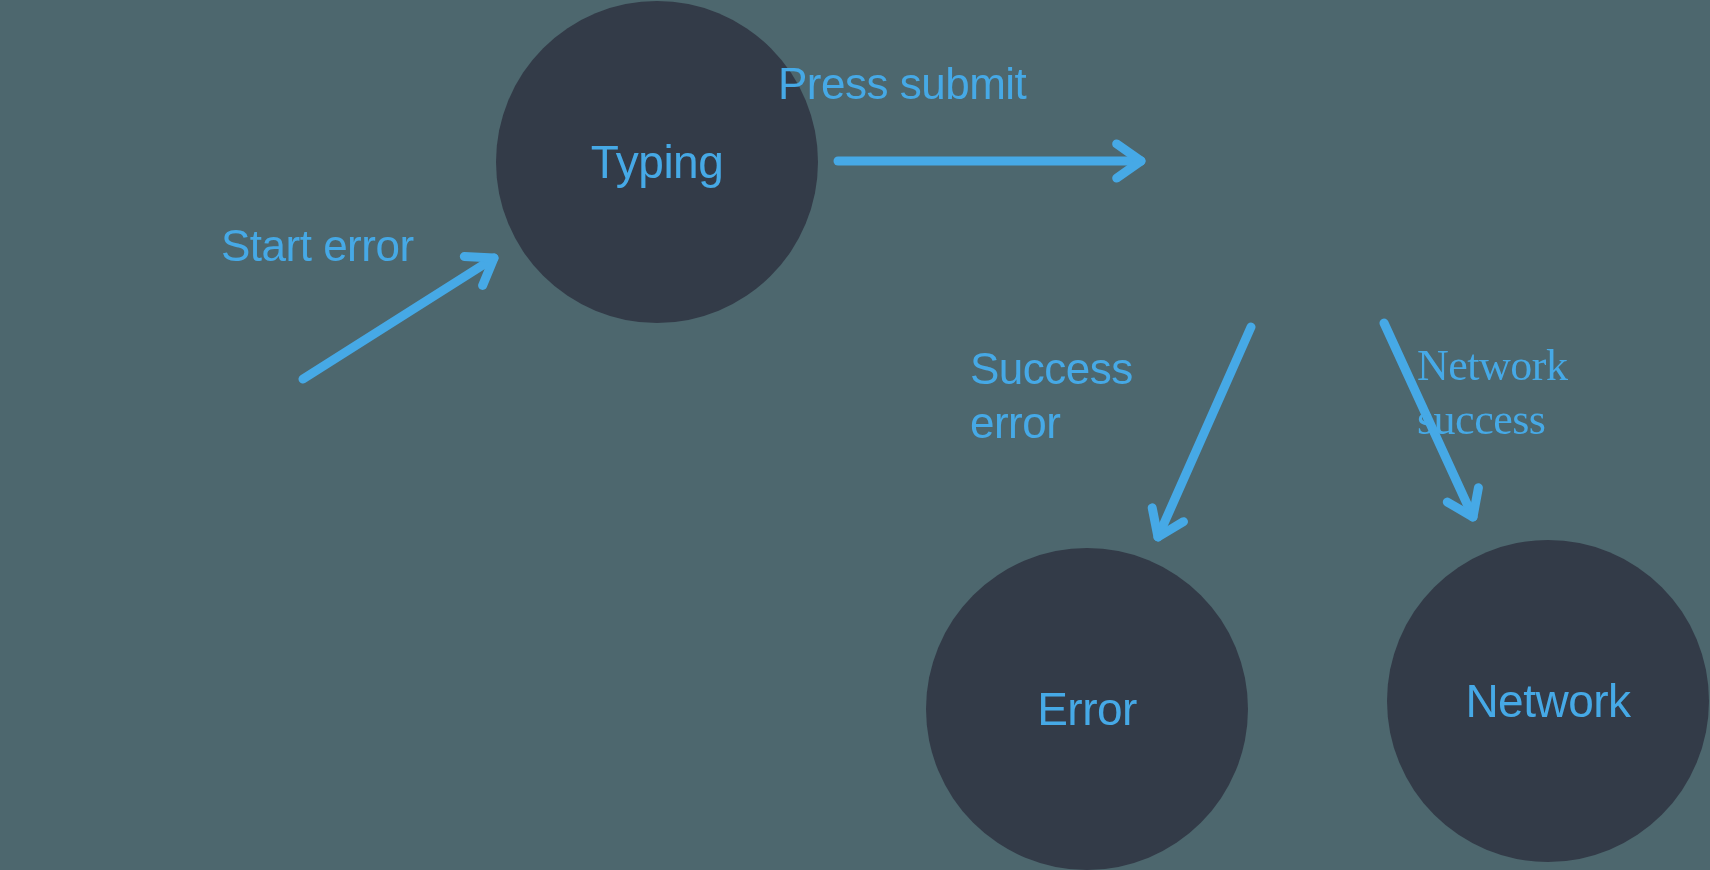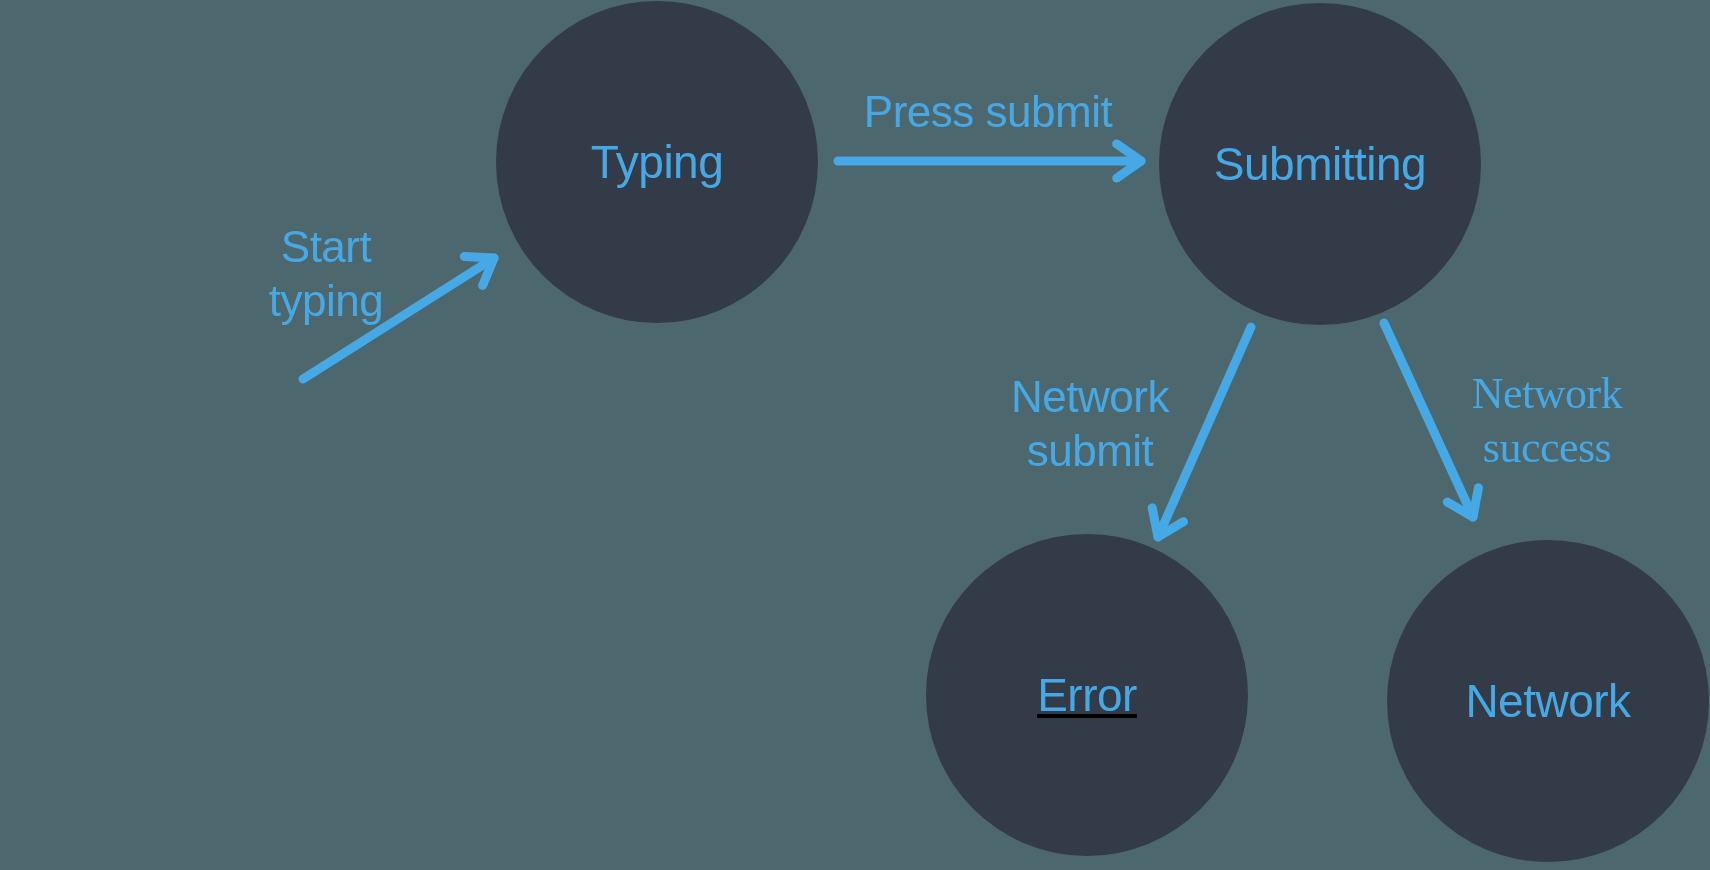--- a/index.html
+++ b/index.html
@@ -32,32 +32,31 @@
   }
   .state-label {
     color: #46a9e6;
     font-size: 46px;
     letter-spacing: -0.5px;
     white-space: nowrap;
   }
   .state-empty      { left: 0px;    top: 340px; }
   .state-typing     { left: 496px;  top: 1px;   }
   .state-submitting { left: 1159px; top: 3px;   }
-  .state-error      { left: 926px;  top: 534px; text-decoration: underline; }
+  .state-error      { left: 926px;  top: 548px; }
   .state-success    { left: 1387px; top: 540px; }
 
   .transition-label {
     position: absolute;
     transform: translate(-50%, -50%);
     color: #46a9e6;
     font-size: 44px;
     letter-spacing: -0.5px;
     line-height: 54px;
-    text-align: center;
-    margin-top: 28px;
+    text-align: left;
   }
   .label-start-typing    { left: 326px;  top: 246px; width: 210px; }
   .label-press-submit    { left: 988px;  top: 84px;  width: 420px; }
   .label-network-error   { left: 1090px; top: 396px; width: 240px; }
   .label-network-success { left: 1547px; top: 393px; width: 260px; font-family: Liberation Serif, serif; }
 
   svg.arrows {
     position: absolute;
     inset: 0;
     pointer-events: none;
@@ -84,33 +83,30 @@
     <path class="arrow-line" marker-end="url(#chev)" d="M 838 161 L 1141 161"></path>
     <path class="arrow-line" marker-end="url(#chev)" d="M 1251 327 L 1158 537"></path>
     <path class="arrow-line" marker-end="url(#chev)" d="M 1384 323 L 1473 517"></path>
   </svg>
 
 
   <div class="state-circle state-typing">
     <span class="state-label">Typing</span>
   </div>
 
-  <div class="state-circle state-submitting">
-    <span class="state-label">Submitting</span>
-  </div>
 
   <div class="state-circle state-error">
     <span class="state-label">Error</span>
   </div>
 
   <div class="state-circle state-success">
     <span class="state-label">Network</span>
   </div>
 
-  <div class="transition-label label-start-typing">Start typing</div>
+  <div class="transition-label label-start-typing">Start error</div>
 
   <div class="transition-label label-press-submit">Press submit</div>
 
-  <div class="transition-label label-network-error">Network submit</div>
+  <div class="transition-label label-network-error">Success error</div>
 
   <div class="transition-label label-network-success">Network success</div>
 
 </div>
 
 </body></html>

